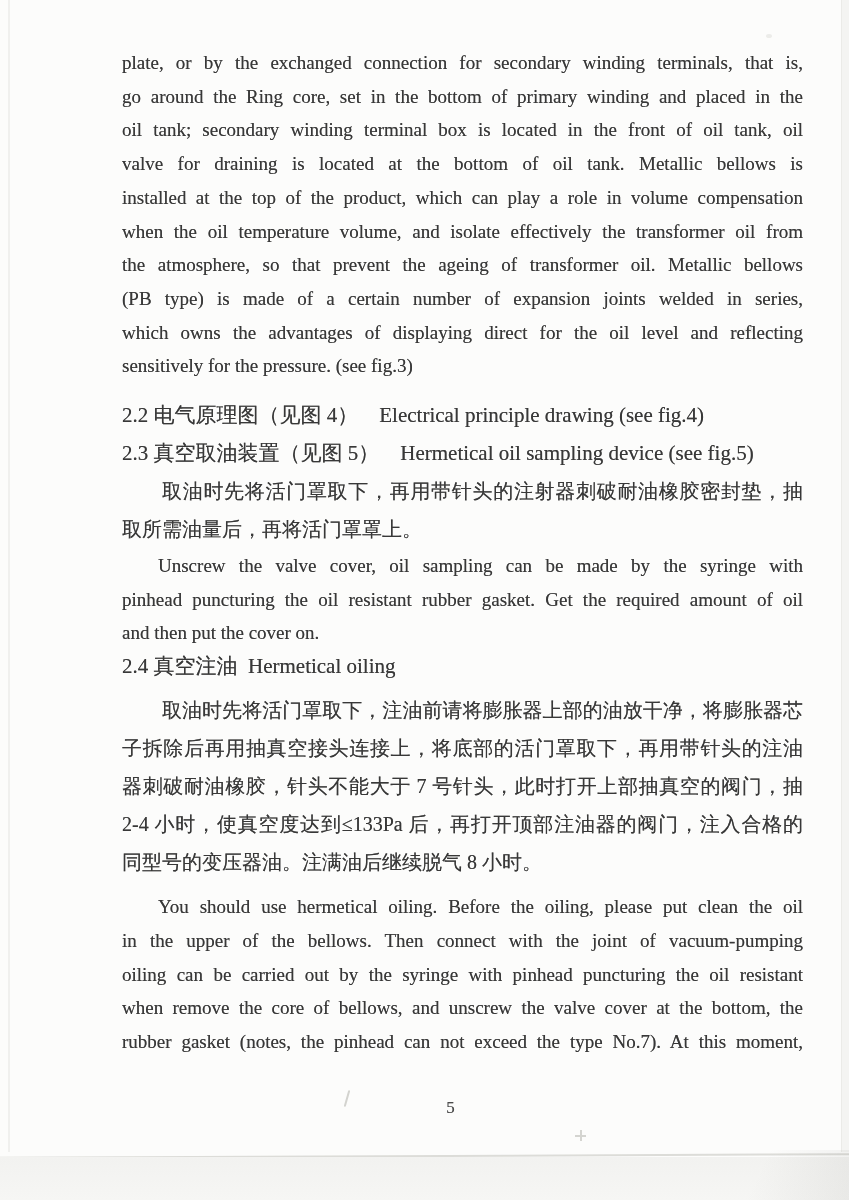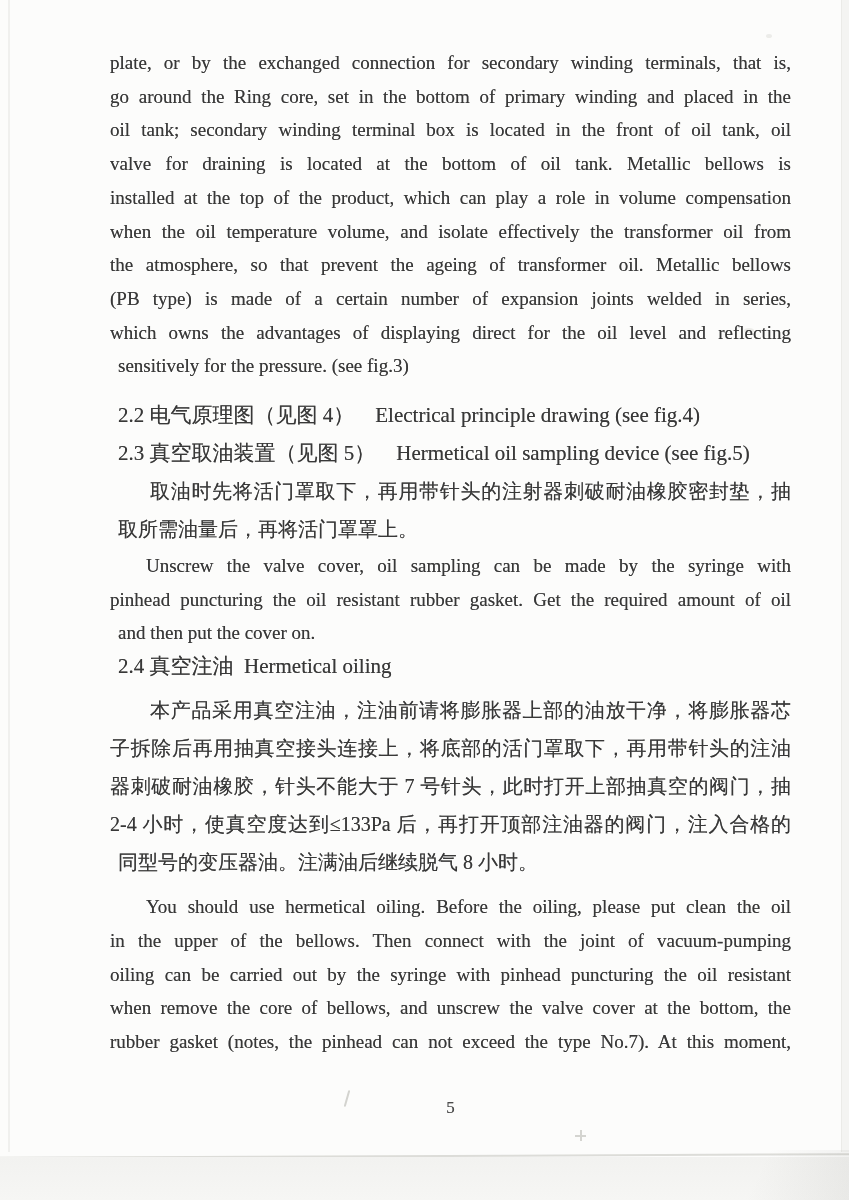--- a/index.html
+++ b/index.html
@@ -58,27 +58,27 @@
     content:""; position:absolute; left:5px; top:0; width:1.5px; height:11px; background:#b4b4ae;
   }
   .speck {
     position:absolute; width:6px; height:4px; background:#ecece9; border-radius:50%;
   }
   .speck.s1 { left:766px; top:34px; }
   .speck.s2 { left:744px; top:328px; width:10px; height:5px; }
 
   
   .content {
-    position:absolute; left:110px; top:46px; width:681px;
+    position:absolute; left:122px; top:46px; width:681px;
     text-shadow:0 0 0.6px rgba(56,56,56,0.65);
     font-family:Liberation Serif, serif;
   }
   .line { min-height:1em; }
   .line.just { text-align:justify; text-align-last:justify; }
-  .line.left { text-align:left; text-align-last:left;margin-left:8px; }
+  .line.left { text-align:left; text-align-last:left; }
 
   .para.en .line { font-size:19px; line-height:33.7px; }
   .para.en .line.indent { text-indent:36px; }
 
   .para.cn .line { font-size:20px; line-height:38px; }
   .para.cn .line.indent { text-indent:40px; }
 
   .heading .line { font-size:21px; line-height:38px; white-space:pre-wrap; }
 
   
@@ -133,21 +133,21 @@
       </div>
       <div class="block b4 para en">
         <div class="line just indent">Unscrew the valve cover, oil sampling can be made by the syringe with</div>
         <div class="line just">pinhead puncturing the oil resistant rubber gasket. Get the required amount of oil</div>
         <div class="line left">and then put the cover on.</div>
       </div>
       <div class="block b5 heading">
         <div class="line left">2.4 真空注油  Hermetical oiling</div>
       </div>
       <div class="block b6 para cn">
-        <div class="line just indent">本产品采用真空注油，注油前请将膨胀器上部的油放干净，将膨胀器芯</div>
+        <div class="line just indent">取油时先将活门罩取下，注油前请将膨胀器上部的油放干净，将膨胀器芯</div>
         <div class="line just">子拆除后再用抽真空接头连接上，将底部的活门罩取下，再用带针头的注油</div>
         <div class="line just">器刺破耐油橡胶，针头不能大于 7 号针头，此时打开上部抽真空的阀门，抽</div>
         <div class="line just">2-4 小时，使真空度达到≤133Pa 后，再打开顶部注油器的阀门，注入合格的</div>
         <div class="line left">同型号的变压器油。注满油后继续脱气 8 小时。</div>
       </div>
       <div class="block b7 para en">
         <div class="line just indent">You should use hermetical oiling. Before the oiling, please put clean the oil</div>
         <div class="line just">in the upper of the bellows. Then connect with the joint of vacuum-pumping</div>
         <div class="line just">oiling can be carried out by the syringe with pinhead puncturing the oil resistant</div>
         <div class="line just">when remove the core of bellows, and unscrew the valve cover at the bottom, the</div>

